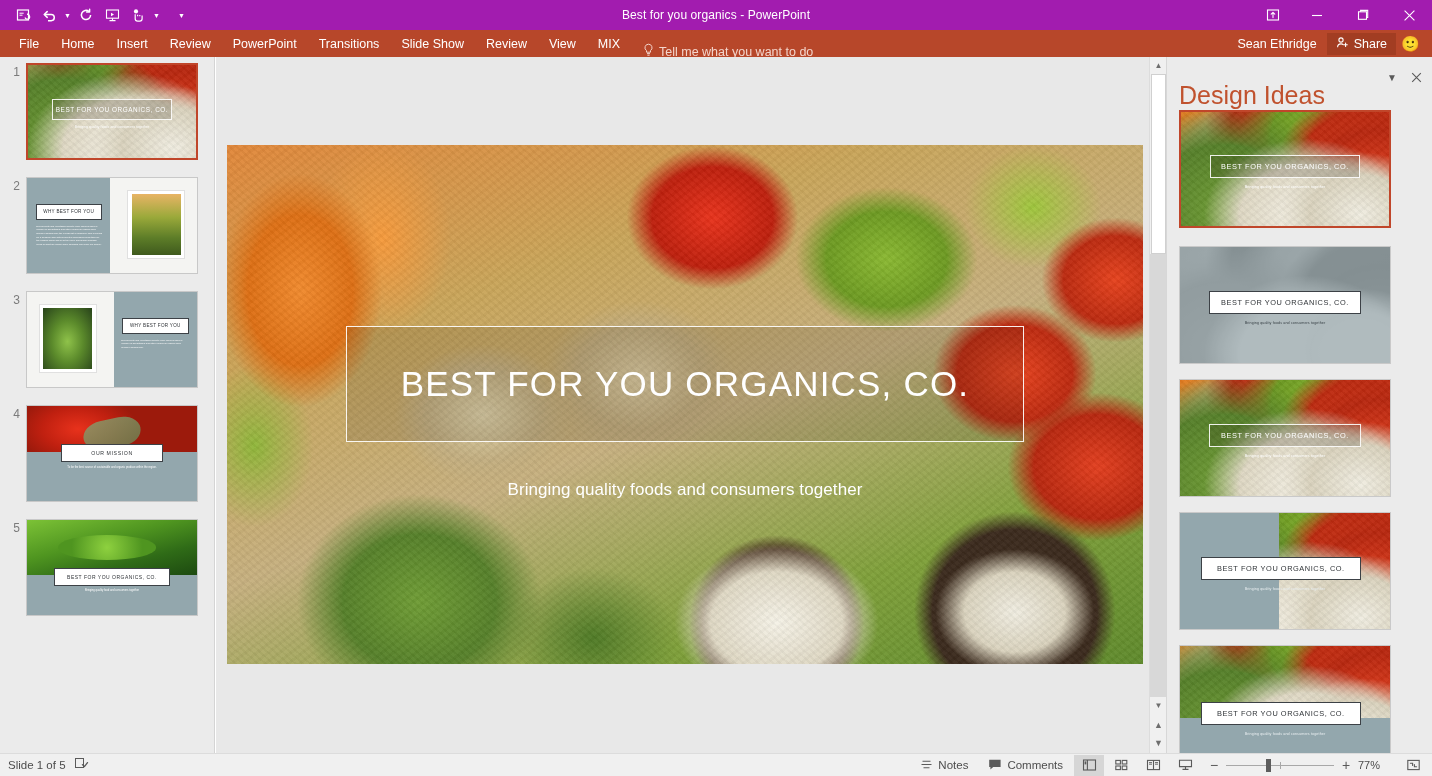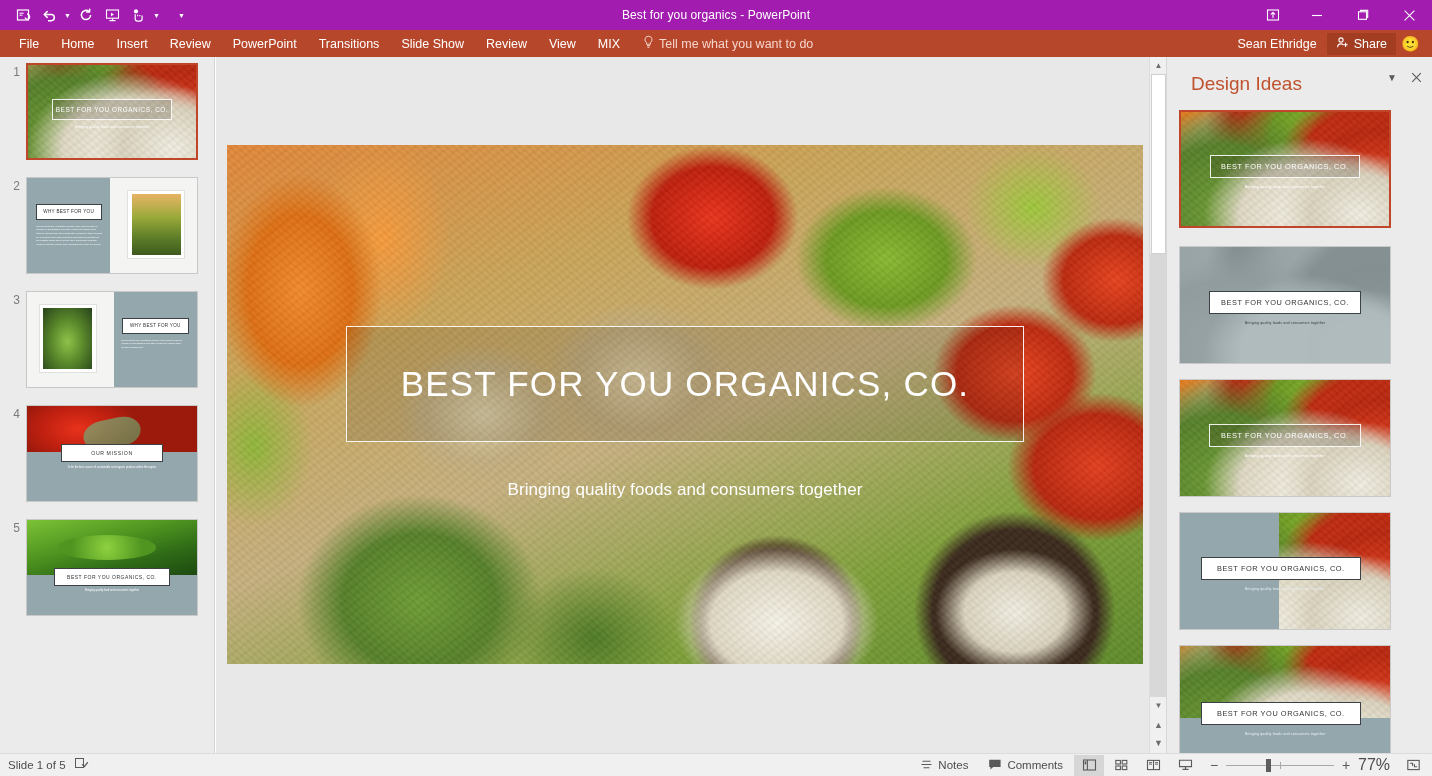--- a/index.html
+++ b/index.html
@@ -44,21 +44,21 @@
     position: absolute; top: 30px; left: 0; width: 1432px; height: 27px;
     background: #b7472a;
   }
   .tabs { position: absolute; left: 8px; top: 0; height: 27px; display: flex; align-items: flex-start; }
   .tab {
     height: 27px; padding: 0 11px; display: flex; align-items: center;
     color: #ffffff; font-size: 12.5px; white-space: nowrap;
   }
   .tellme {
     display: flex; align-items: center; gap: 5px;
-    height: 27px; padding: 0 10px 0 12px; color: #f4d5cc; font-size: 12.5px; white-space: nowrap;
+    height: 27px; padding: 0 10px 0 12px; color: #f4d5cc; font-size: 12.5px; white-space: nowrap; margin-top: 8px;
   }
   .rightinfo { position: absolute; right: 6px; top: 0; height: 27px; display: flex; align-items: center; gap: 0px; }
   .username { color: #ffffff; font-size: 12.5px; padding-right: 10px; white-space: nowrap; }
   .share-btn {
     display: flex; align-items: center; gap: 5px;
     background: #a23d22; color: #ffffff; font-size: 12.5px;
     height: 22px; padding: 0 9px; border: 0; white-space: nowrap; justify-content: space-between;
   }
   .smiley { width: 30px; height: 27px; display: flex; align-items: center; justify-content: center; font-size: 15px; }
 
@@ -159,22 +159,22 @@
     position: absolute; left: 0; width: 17px; height: 17px;
     display: flex; align-items: center; justify-content: center; color: #6e6e6e; font-size: 9px;
   }
 
   
   .ideapane {
     position: absolute; top: 0; right: 0; width: 266px; height: 696px;
     background: #ebebeb; border-left: 1px solid #d7d7d7; overflow: hidden;
   }
   .idea-head {
-    position: absolute; top: 16px; left: 12px; color: #c0522e;
-    font-size: 19px; font-weight: 400; margin-left: 12px;
+    position: absolute; top: 24px; left: 12px; color: #c0522e;
+    font-size: 25px; font-weight: 400;
   }
   .idea-head-btns { position: absolute; top: 12px; right: 8px; display: flex; gap: 8px; }
   .idea-hb { width: 16px; height: 16px; display: flex; align-items: center; justify-content: center; color: #5a5a5a; font-size: 10px; }
 
   .idea-card {
     position: absolute; left: 12px; width: 212px; height: 118px;
     background: #ffffff; border: 1px solid #c9c9c9; overflow: hidden;
   }
   .idea-card.sel { border: 2px solid #c0462a; }
 
@@ -217,21 +217,21 @@
   .viewbtn {
     width: 30px; height: 21px; display: flex; align-items: center; justify-content: center;
     color: #6a6a6a;
   }
   .viewbtn.active { background: #d6d6d6; }
   .zoomrow { display: flex; align-items: center; gap: 6px; padding: 0 6px; }
   .zoom-track { position: relative; width: 108px; height: 13px; }
   .zt-line { position: absolute; top: 6px; left: 0; width: 108px; height: 1px; background: #a8a8a8; }
   .zt-mid { position: absolute; top: 3px; left: 54px; width: 1px; height: 7px; background: #a8a8a8; }
   .zt-handle { position: absolute; top: 0; left: 40px; width: 5px; height: 13px; background: #5d5d5d; }
-  .zoom-pct { font-size: 16px; color: #4d4d4d; width: 32px; text-align: right; }
+  .zoom-pct { font-size: 11px; color: #4d4d4d; width: 32px; }
   .zsign { font-size: 14px; color: #5a5a5a; width: 12px; text-align: center; }
 </style>
 </head>
 <body>
 
 <div class="app">
 
   <div class="titlebar">
     <div class="qat">
       <div class="qat-btn">

